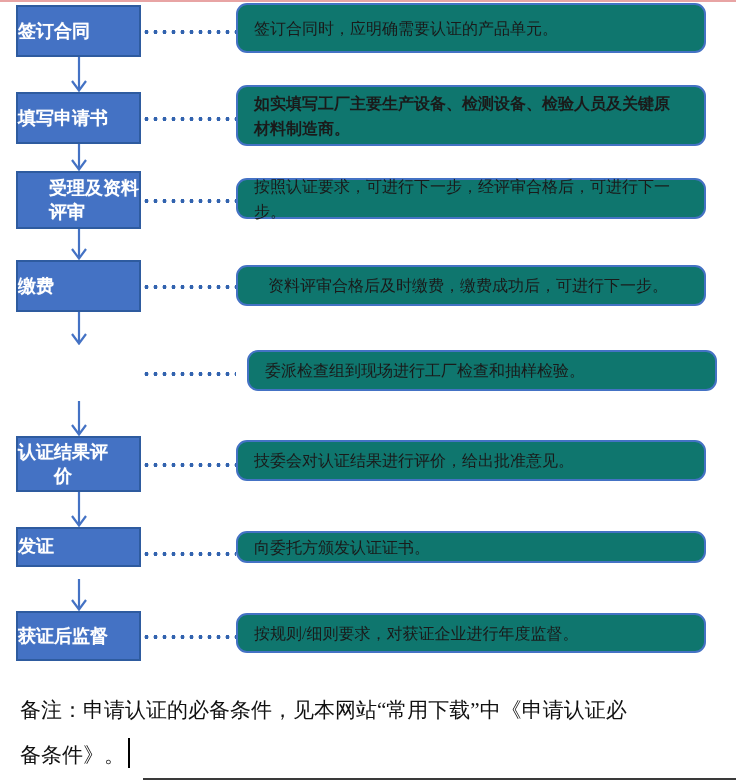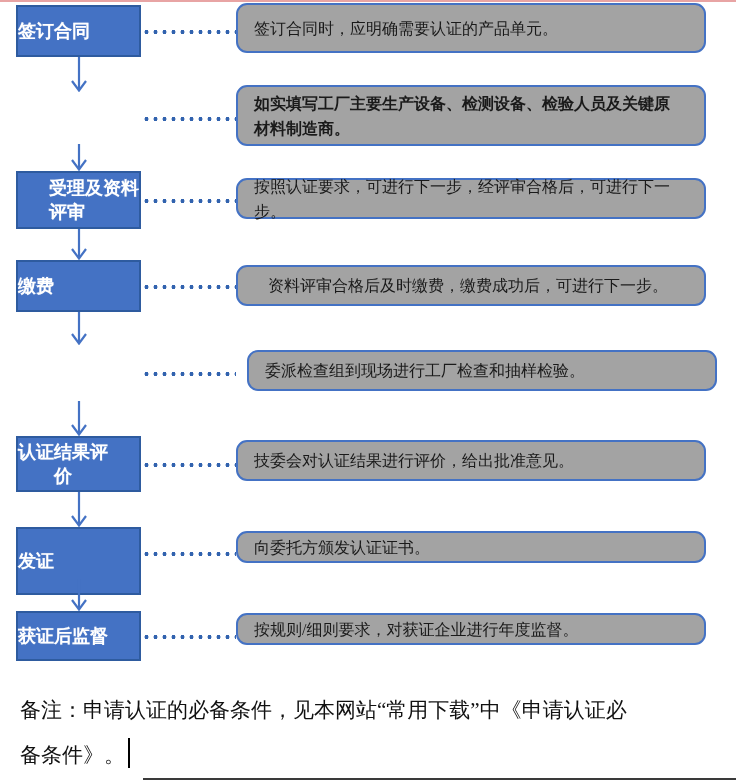--- a/index.html
+++ b/index.html
@@ -23,21 +23,21 @@
   }
   .fbox .lbl {
     color: #ffffff; font-weight: bold; font-size: 18px; line-height: 24px;
     text-align: center; white-space: pre-line;
     text-shadow: 0 0 1px rgba(255,255,255,.35);
   }
   .fbox.align-left { justify-content: flex-start; padding-left: 9px; }
   .fbox.align-left .lbl { text-align: left; }
   .dbox {
     position: absolute; left: 236px; width: 470px;
-    background: #a3a3a3; border: 2px solid #4472c4; border-radius: 11px;
+    background: #0f766e; border: 2px solid #4472c4; border-radius: 11px;
     display: flex; align-items: center;
     padding-left: 16px; padding-right: 10px;
   }
   .dbox .txt {
     font-family: "Liberation Serif", "DejaVu Serif", serif;
     color: #1a1a1a; font-size: 16px; line-height: 25px; white-space: pre-line;
   }
   .dots {
     position: absolute; left: 142px; width: 94px; height: 6px;
     background-image: radial-gradient(circle, #3162ae 1.8px, rgba(49,98,174,0) 2.2px);
@@ -70,20 +70,23 @@
   </div>
   <div class="dots" style="top:29px;"></div>
   <div class="dbox" style="top:3px;height:50px;">
     <span class="txt">签订合同时，应明确需要认证的产品单元。</span>
   </div>
   <svg class="arrow" style="top:57px;" width="18" height="35" viewBox="0 0 18 35">
     <line x1="9" y1="0" x2="9" y2="32" stroke="#4472c4" stroke-width="2.2"></line>
     <polyline points="2,24 9,33.5 16,24" fill="none" stroke="#4472c4" stroke-width="2.2"></polyline>
   </svg>
 
+  <div class="fbox" style="top:92px;height:52px;">
+    <span class="lbl">填写申请书</span>
+  </div>
   <div class="dots" style="top:116px;"></div>
   <div class="dbox" style="top:85px;height:61px;font-weight:bold;">
     <span class="txt">如实填写工厂主要生产设备、检测设备、检验人员及关键原
 材料制造商。</span>
   </div>
   <svg class="arrow" style="top:144px;" width="18" height="27" viewBox="0 0 18 27">
     <line x1="9" y1="0" x2="9" y2="24" stroke="#4472c4" stroke-width="2.2"></line>
     <polyline points="2,16 9,25.5 16,16" fill="none" stroke="#4472c4" stroke-width="2.2"></polyline>
   </svg>
 
@@ -127,37 +130,37 @@
   </div>
   <div class="dots" style="top:462px;"></div>
   <div class="dbox" style="top:440px;height:41px;">
     <span class="txt">技委会对认证结果进行评价，给出批准意见。</span>
   </div>
   <svg class="arrow" style="top:492px;" width="18" height="35" viewBox="0 0 18 35">
     <line x1="9" y1="0" x2="9" y2="32" stroke="#4472c4" stroke-width="2.2"></line>
     <polyline points="2,24 9,33.5 16,24" fill="none" stroke="#4472c4" stroke-width="2.2"></polyline>
   </svg>
 
-  <div class="fbox" style="top:527px;height:68px;">
+  <div class="fbox" style="top:527px;height:40px;font-family:Liberation Mono, monospace;">
     <span class="lbl">发证</span>
   </div>
   <div class="dots" style="top:551px;"></div>
   <div class="dbox" style="top:531px;height:32px;">
     <span class="txt">向委托方颁发认证证书。</span>
   </div>
   <svg class="arrow" style="top:579px;" width="18" height="32" viewBox="0 0 18 32">
     <line x1="9" y1="0" x2="9" y2="29" stroke="#4472c4" stroke-width="2.2"></line>
     <polyline points="2,21 9,30.5 16,21" fill="none" stroke="#4472c4" stroke-width="2.2"></polyline>
   </svg>
 
   <div class="fbox" style="top:611px;height:50px;">
     <span class="lbl">获证后监督</span>
   </div>
   <div class="dots" style="top:634px;"></div>
-  <div class="dbox" style="top:613px;height:32px;">
+  <div class="dbox" style="top:613px;height:40px;">
     <span class="txt">按规则/细则要求，对获证企业进行年度监督。</span>
   </div>
 
   <div class="note"><span>备注：申请认证的必备条件，见本网站“常用下载”中《申请认证必
 备条件》。</span><span class="caret"></span></div>
 
   <div class="bottomline"></div>
 
 </div>
 

